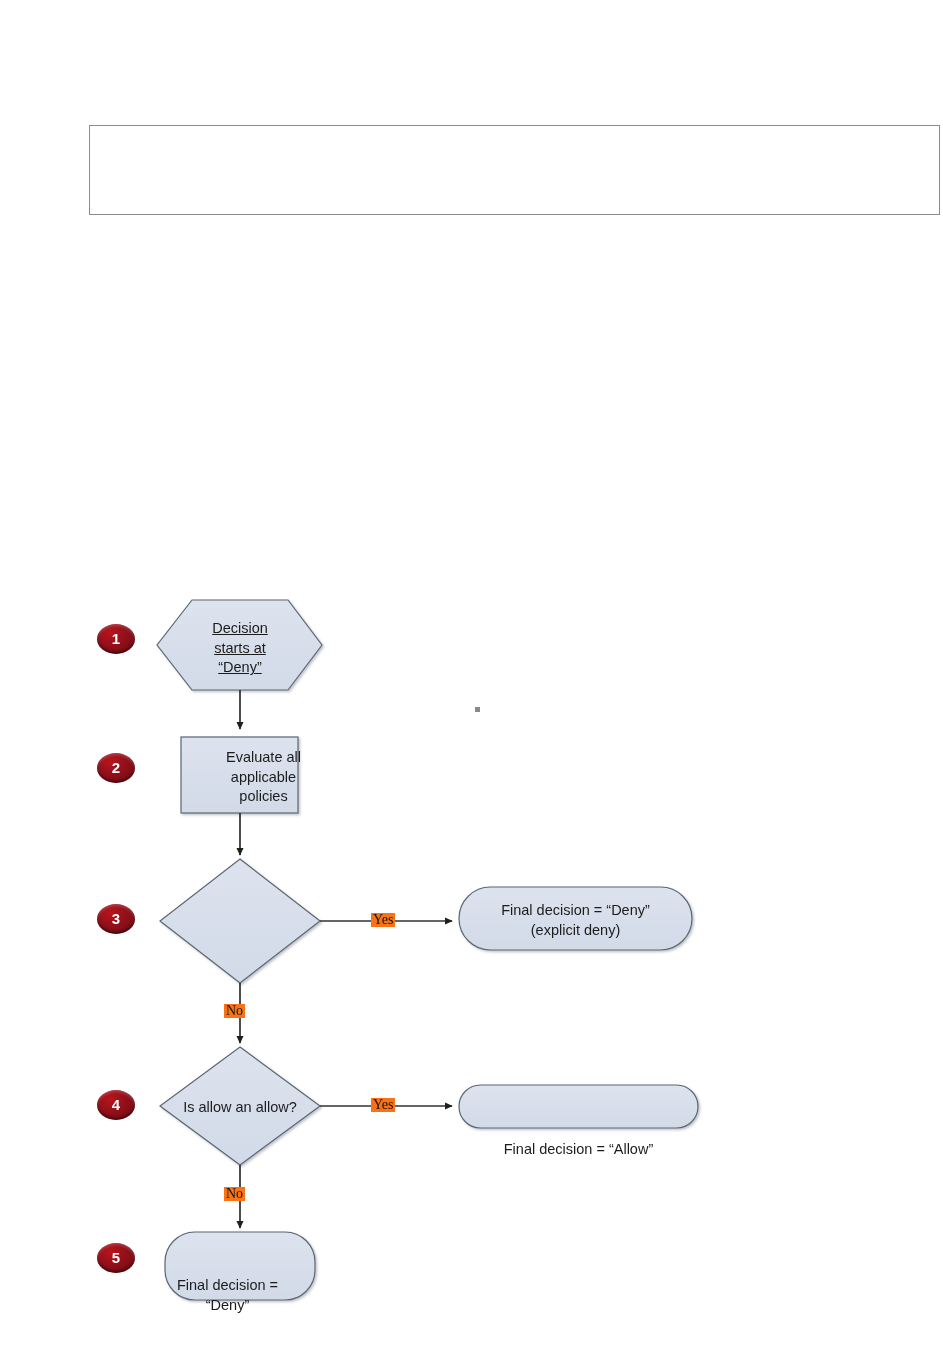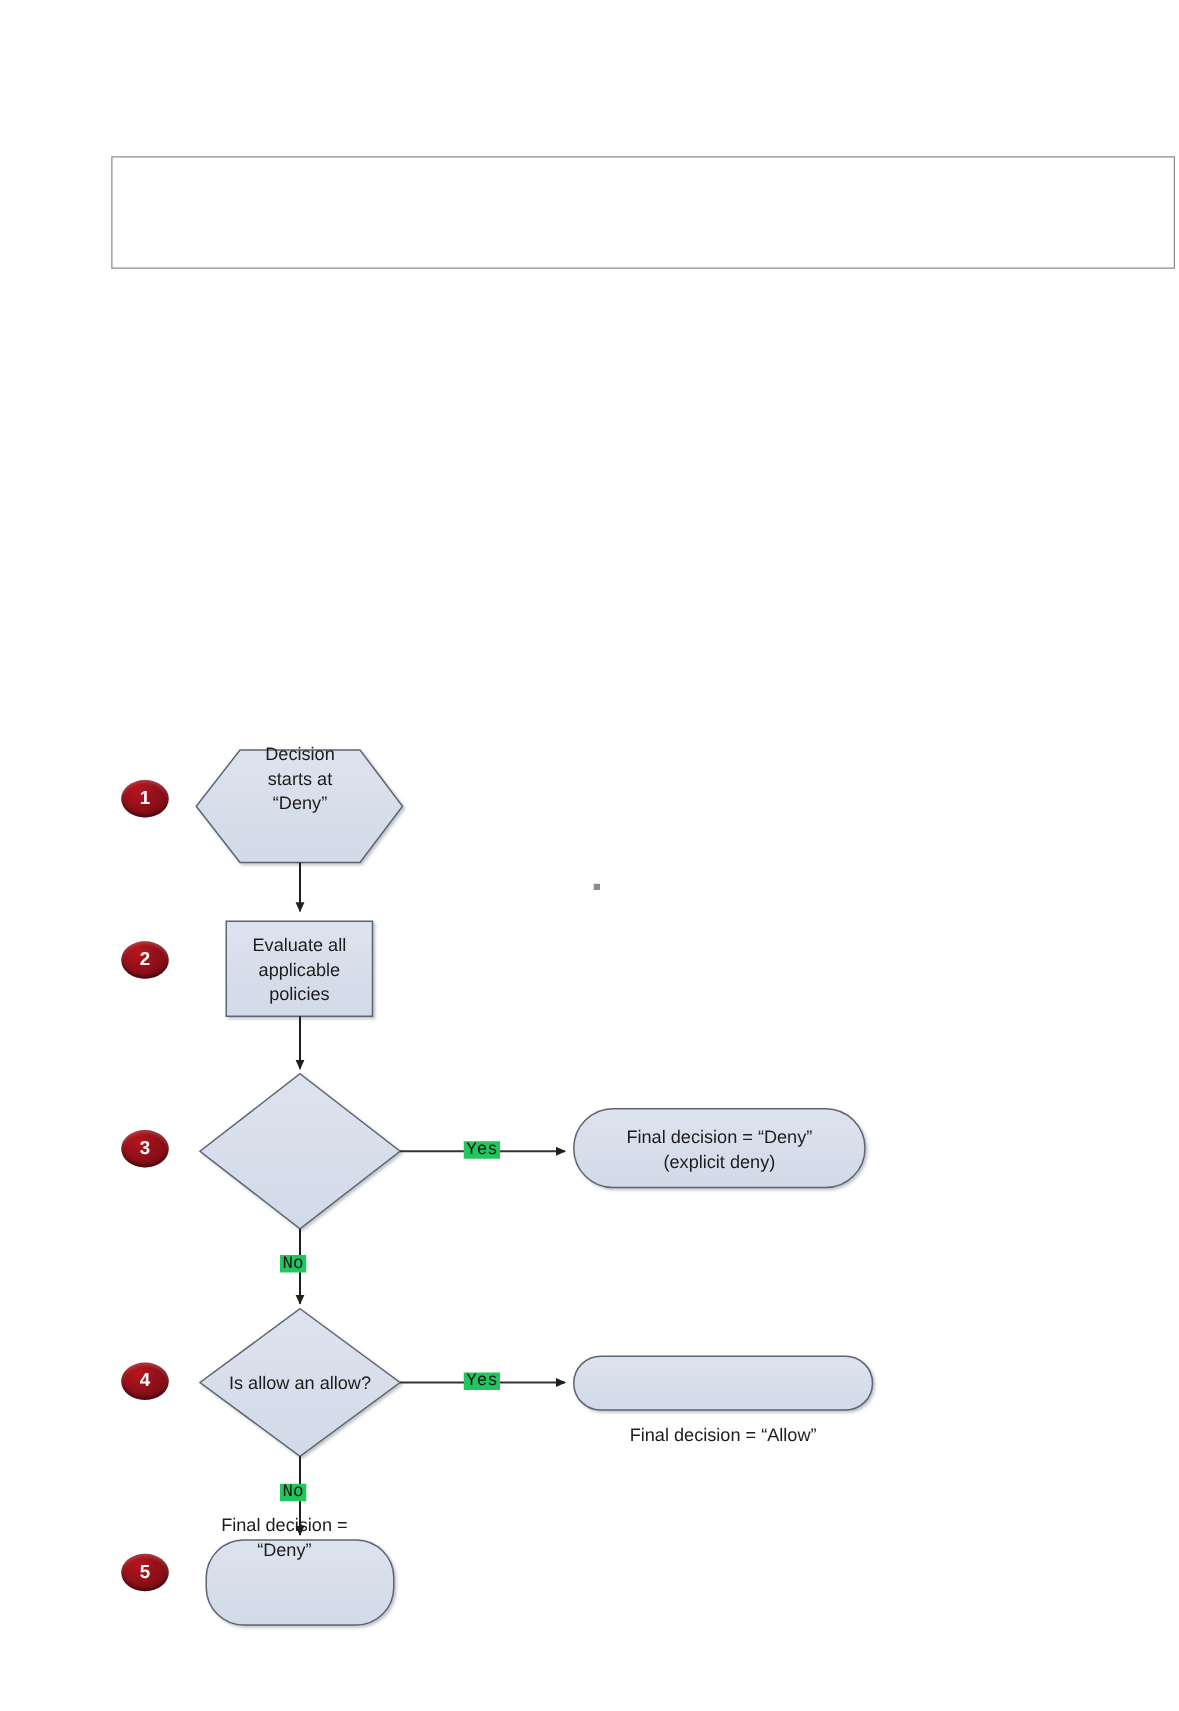--- a/index.html
+++ b/index.html
@@ -77,22 +77,22 @@
     line-height: 1.36;
     font-family: "Liberation Sans", sans-serif;
     white-space: pre-line;
     pointer-events: none;
   }
   .edge-label {
     position: absolute;
     color: #141414;
     font-size: 14px;
     line-height: 1;
-    font-family: Liberation Mono, monospace;
-    background: #22c55e;
+    font-family: Liberation Serif, serif;
+    background: #f97316;
     padding: 0 2px;
   }
 
   .speck {
     position: absolute;
     width: 5px;
     height: 5px;
     background: #5d6a58;
     opacity: 0.75;
   }
@@ -143,32 +143,32 @@
       <line x1="320" y1="1106" x2="452" y2="1106" stroke="#2f352f" stroke-width="1.5" marker-end="url(#arrowhead)"></line>
 
       <line x1="240" y1="1165" x2="240" y2="1228" stroke="#1d211d" stroke-width="1.6" marker-end="url(#arrowhead)"></line>
 
       <rect x="459" y="1085" width="239" height="43" rx="21.5" ry="21.5" fill="url(#shadefill)" stroke="#5c6672" stroke-width="1.2" filter="url(#softdrop)"></rect>
 
       <rect x="165" y="1232" width="150" height="68" rx="30" ry="30" fill="url(#shadefill)" stroke="#5c6672" stroke-width="1.2" filter="url(#softdrop)"></rect>
     </svg>
   </div>
 
-  <div class="shape-label" style="left:160px; top:595px; width:160px;">Decision
+  <div class="shape-label" style="left:160px; top:619px; width:160px;text-decoration:underline;">Decision
 starts at
 “Deny”</div>
 
-  <div class="shape-label" style="left:181px; top:748px; width:117px;">Evaluate all
+  <div class="shape-label" style="left:181px; top:748px; width:117px;padding-left:24px;">Evaluate all
 applicable
 policies</div>
 
 
   <div class="shape-label" style="left:152px; top:1098px; width:176px;">Is allow an allow?</div>
 
-  <div class="shape-label" style="left:165px; top:1212px; width:125px;">Final decision =
+  <div class="shape-label" style="left:165px; top:1276px; width:125px;">Final decision =
 “Deny”</div>
 
   <div class="shape-label" style="left:459px; top:901px; width:233px;">Final decision = “Deny”
 (explicit deny)</div>
 
   <div class="shape-label" style="left:459px; top:1140px; width:239px;">Final decision = “Allow”</div>
 
   <div class="edge-label" style="left:371px; top:913px;">Yes</div>
 
   <div class="edge-label" style="left:224px; top:1004px;">No</div>

